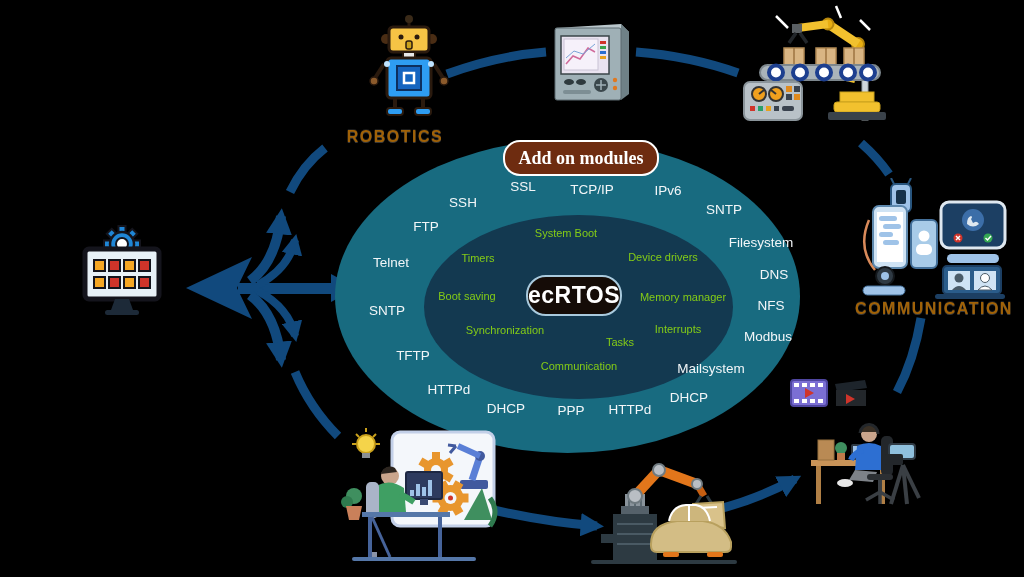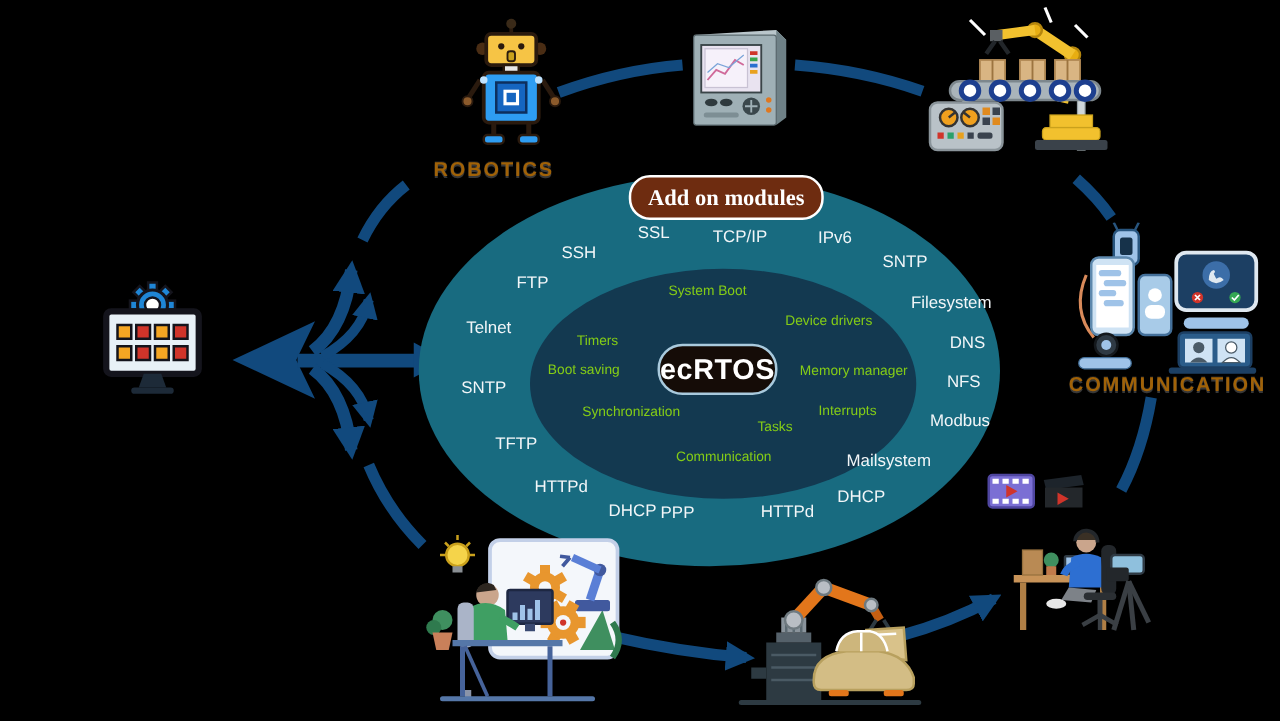--- a/index.html
+++ b/index.html
@@ -79,26 +79,26 @@
   <span class="m" style="left:761px;top:242px">Filesystem</span>
   <span class="m" style="left:391px;top:262px">Telnet</span>
   <span class="m" style="left:774px;top:274px">DNS</span>
   <span class="m" style="left:387px;top:310px">SNTP</span>
   <span class="m" style="left:771px;top:305px">NFS</span>
   <span class="m" style="left:768px;top:336px">Modbus</span>
   <span class="m" style="left:413px;top:355px">TFTP</span>
   <span class="m" style="left:711px;top:368px">Mailsystem</span>
   <span class="m" style="left:449px;top:389px">HTTPd</span>
   <span class="m" style="left:506px;top:408px">DHCP</span>
-  <span class="m" style="left:542px;top:410px">PPP</span>
+  <span class="m" style="left:571px;top:410px">PPP</span>
   <span class="m" style="left:630px;top:409px">HTTPd</span>
   <span class="m" style="left:689px;top:397px">DHCP</span>
 
   <span class="k" style="left:566px;top:233px">System Boot</span>
-  <span class="k" style="left:478px;top:273px">Timers</span>
+  <span class="k" style="left:478px;top:258px">Timers</span>
   <span class="k" style="left:663px;top:257px">Device drivers</span>
   <span class="k" style="left:467px;top:296px">Boot saving</span>
   <span class="k" style="left:683px;top:297px">Memory manager</span>
   <span class="k" style="left:505px;top:330px">Synchronization</span>
   <span class="k" style="left:620px;top:342px">Tasks</span>
   <span class="k" style="left:678px;top:329px">Interrupts</span>
   <span class="k" style="left:579px;top:366px">Communication</span>
 
   <span class="cap" style="left:395px;top:137px">ROBOTICS</span>
   <span class="cap" style="left:934px;top:309px">COMMUNICATION</span>

